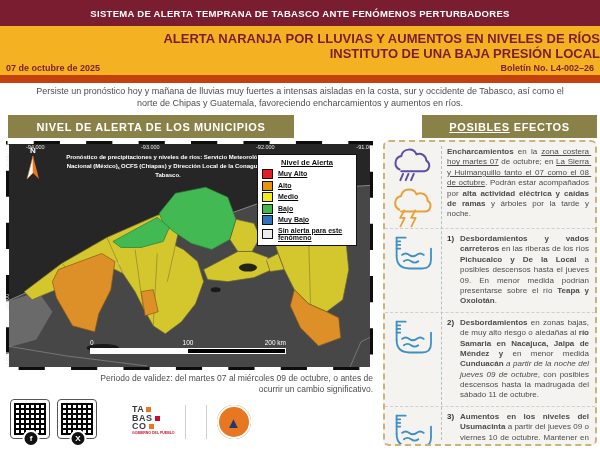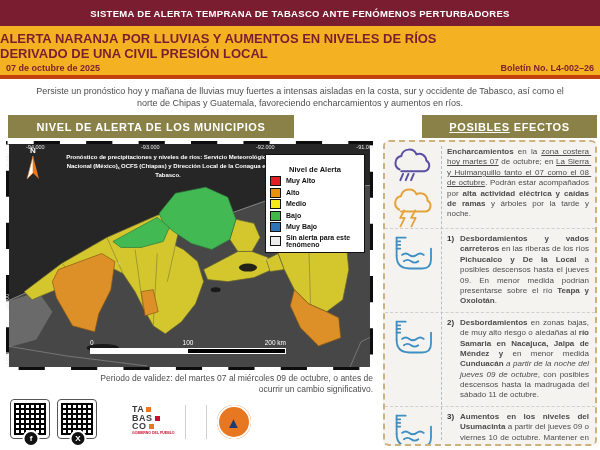--- a/index.html
+++ b/index.html
@@ -3,21 +3,21 @@
 <meta charset="utf-8">
 <style>
   html,body{margin:0;padding:0;}
   body{width:600px;height:450px;font-family:"Liberation Sans",sans-serif;background:#fff;}
   .page{position:relative;width:600px;height:450px;background:#fff;overflow:hidden;}
 
   
   .topbar{position:absolute;top:0;left:0;right:0;height:26px;background:#7b1d31;color:#fff;
     display:flex;align-items:center;justify-content:center;font-size:9.5px;font-weight:600;letter-spacing:.3px;}
   .banner{position:absolute;top:26px;left:0;right:0;height:49px;background:#f4b223;color:#7b1d31;
-    border-bottom:4px solid #c2410c;text-align:left;}
+    border-bottom:8px solid #c2410c;text-align:right;}
   .banner .t1{font-size:13px;font-weight:600;margin-top:5px;}
   .banner .t1 b{font-weight:800;}
   .banner .t2{font-size:13px;font-weight:600;}
   .banner .date{position:absolute;left:6px;bottom:2px;font-size:9px;font-weight:600;}
   .banner .bulletin{position:absolute;right:6px;bottom:2px;font-size:9px;font-weight:600;}
 
   .summary{position:absolute;top:79px;left:0;right:0;height:36px;display:flex;align-items:center;justify-content:center;
     padding:0 28px;font-size:9px;color:#4d4d4d;text-align:center;line-height:1.35;}
 
   
@@ -27,21 +27,21 @@
   .sec-h-right{top:115px;left:422px;right:3px;}
   .sec-h-right .u{text-decoration:underline;margin-right:4px;}
 
   
   .map{position:absolute;top:141px;left:6px;width:367px;height:229px;background:#262626;overflow:hidden;}
   .map svg.art{position:absolute;top:0;left:0;width:100%;height:100%;}
   .map-note{position:absolute;top:12px;left:58px;width:208px;color:#fff;font-size:6px;font-weight:700;
     text-align:center;line-height:1.5;}
   .north{position:absolute;top:5px;left:16px;width:22px;text-align:center;color:#fff;}
   .north .n{font-size:8px;font-weight:700;}
-  .legend{position:absolute;top:13px;right:8px;width:90px;background:#fff;border:1px solid #111;padding:10px 4px 2px;}
+  .legend{position:absolute;top:13px;right:16px;width:90px;background:#fff;border:1px solid #111;padding:3px 4px 2px;text-decoration:underline;}
   .legend .lg-title{font-size:7.5px;font-weight:800;color:#111;text-align:center;margin-bottom:2px;}
   .lg-row{display:flex;align-items:center;margin:1.5px 0;}
   .lg-sw{width:9px;height:8px;border:1px solid #111;margin-right:5px;flex:0 0 auto;}
   .lg-lb{font-size:7px;font-weight:700;color:#111;line-height:1.1;}
   .xtick{position:absolute;top:3px;color:#e8e8e8;font-size:5.5px;}
   .ytick{position:absolute;left:-7px;color:#e8e8e8;font-size:5.5px;transform:rotate(-90deg);}
   .scalebar{position:absolute;left:84px;top:198px;width:196px;color:#fff;}
   .sb-labels{position:relative;height:9px;font-size:6.5px;}
   .sb-labels .l0{position:absolute;left:0;}
   .sb-labels .l1{position:absolute;left:50%;transform:translateX(-50%);}
@@ -97,21 +97,21 @@
 <div class="page">
 
   <div class="topbar">
     <span>SISTEMA DE ALERTA TEMPRANA DE TABASCO ANTE FENÓMENOS PERTURBADORES</span>
   </div>
 
   <div class="banner">
     <div class="t1">
       <b>ALERTA NARANJA</b><span> POR LLUVIAS Y AUMENTOS EN NIVELES DE RÍOS</span>
     </div>
-    <div class="t2">DERIVADO DE UNA CIVIL PRESIÓN LOCAL</div>
+    <div class="t2">INSTITUTO DE UNA BAJA PRESIÓN LOCAL</div>
     <div class="date">07 de octubre de 2025</div>
     <div class="bulletin">Boletín No. L4-002–26</div>
   </div>
 
   <div class="summary">Persiste un pronóstico hoy y mañana de lluvias muy fuertes a intensas aisladas en la costa, sur y occidente de Tabasco, así como el norte de Chipas y Guatemala, favoreciendo encharcamientos y aumentos en ríos.</div>
 
   <div class="sec-h sec-h-left">NIVEL DE ALERTA DE LOS MUNICIPIOS</div>
 
   <div class="map">
     <svg class="art" viewBox="0 0 364 228" preserveAspectRatio="none">

